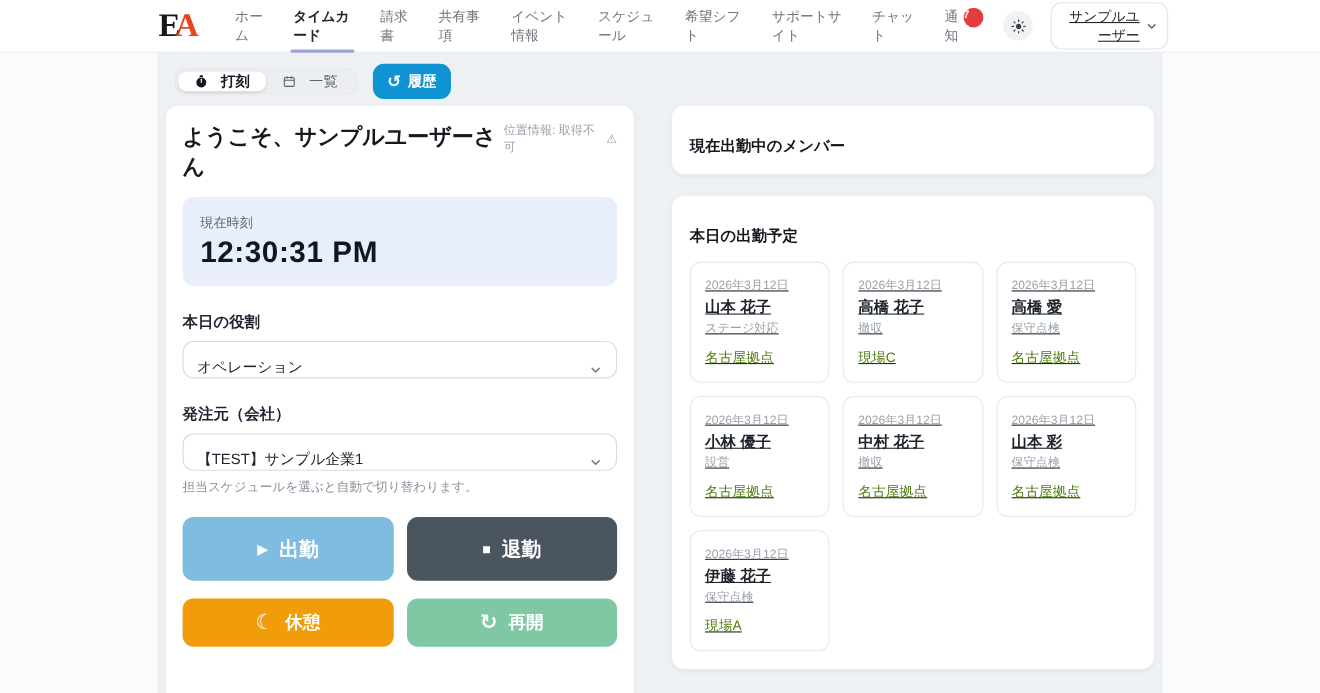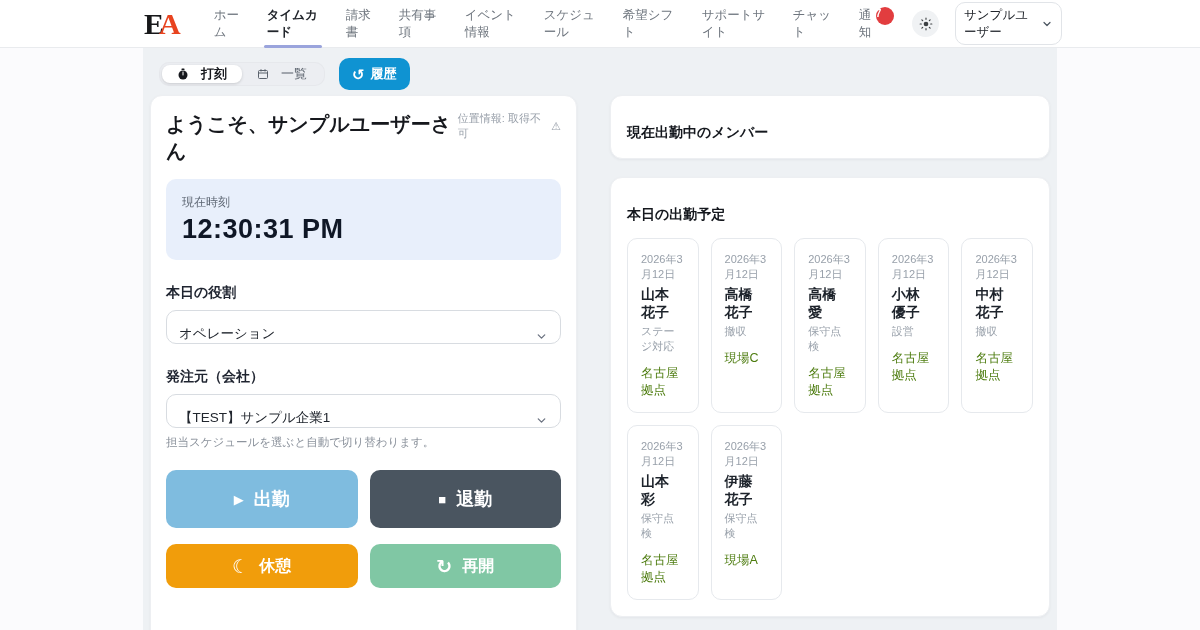--- a/index.html
+++ b/index.html
@@ -42,22 +42,23 @@
     background:#f0f2f4; border:none; display:flex; align-items:center;
     justify-content:center; cursor:pointer; flex:none;
   }
   .user-menu {
     margin-left:16px; flex:none; width:107px; min-height:38px;
     border:1px solid #e1e4e8; border-radius:10px; background:#fff;
     display:flex; align-items:center; justify-content:center; gap:5px;
     padding:4px 8px; cursor:pointer;
   }
   .user-menu .u-label {
-    font-size:12.5px; line-height:1.3; color:#22262c; text-align:left;
+    font-size:12.5px; line-height:1.3; color:#22262c; text-align:right;
     width:72px;
+    text-decoration:underline;
   }
   
   .content {
     width:914px; height:582px; margin:0 auto; background:#eef1f4;
     padding:10px 7px 0; overflow:hidden;
   }
   .tabs-row { display:flex; align-items:center; margin:0 0 5px 9px; }
   .tab-group {
     display:inline-flex; background:#eceef2; border-radius:10px; padding:3px;
     box-shadow:inset 0 0 0 1px #e6e8ec;
@@ -120,21 +121,21 @@
   .bicon.play { font-size:13px; }
   .bicon.stop { font-size:13px; }
   .bicon.moon { font-size:19px; }
   .bicon.refresh { font-size:19px; font-weight:bold; }
   
   .members-card { padding:16px; }
   .panel-title { font-size:14px; font-weight:bold; color:#15181e;margin-top:12px; }
   .empty-text { margin-top:12px; font-size:13px; color:#9aa1ab; }
   .schedule-card { padding:16px; }
   .sched-grid {
-    margin-top:14px; display:grid; grid-template-columns:repeat(5,1fr); gap:12px;
+    margin-top:14px; display:grid; grid-template-columns:repeat(3,1fr); gap:12px;text-decoration:underline;
   }
   .member-card {
     border:1px solid #e6e9ed; border-radius:10px; padding:13px; background:#fff;
   }
   .m-date { font-size:11px; color:#98a0aa; }
   .m-name { font-size:14px; font-weight:bold; color:#1d232b; margin-top:4px; }
   .m-role { font-size:11px; color:#98a0aa; margin-top:2px; }
   .m-loc  { font-size:12.5px; color:#4d7c0f; margin-top:11px; }
   .chev { display:flex; align-items:center; }
 </style>

